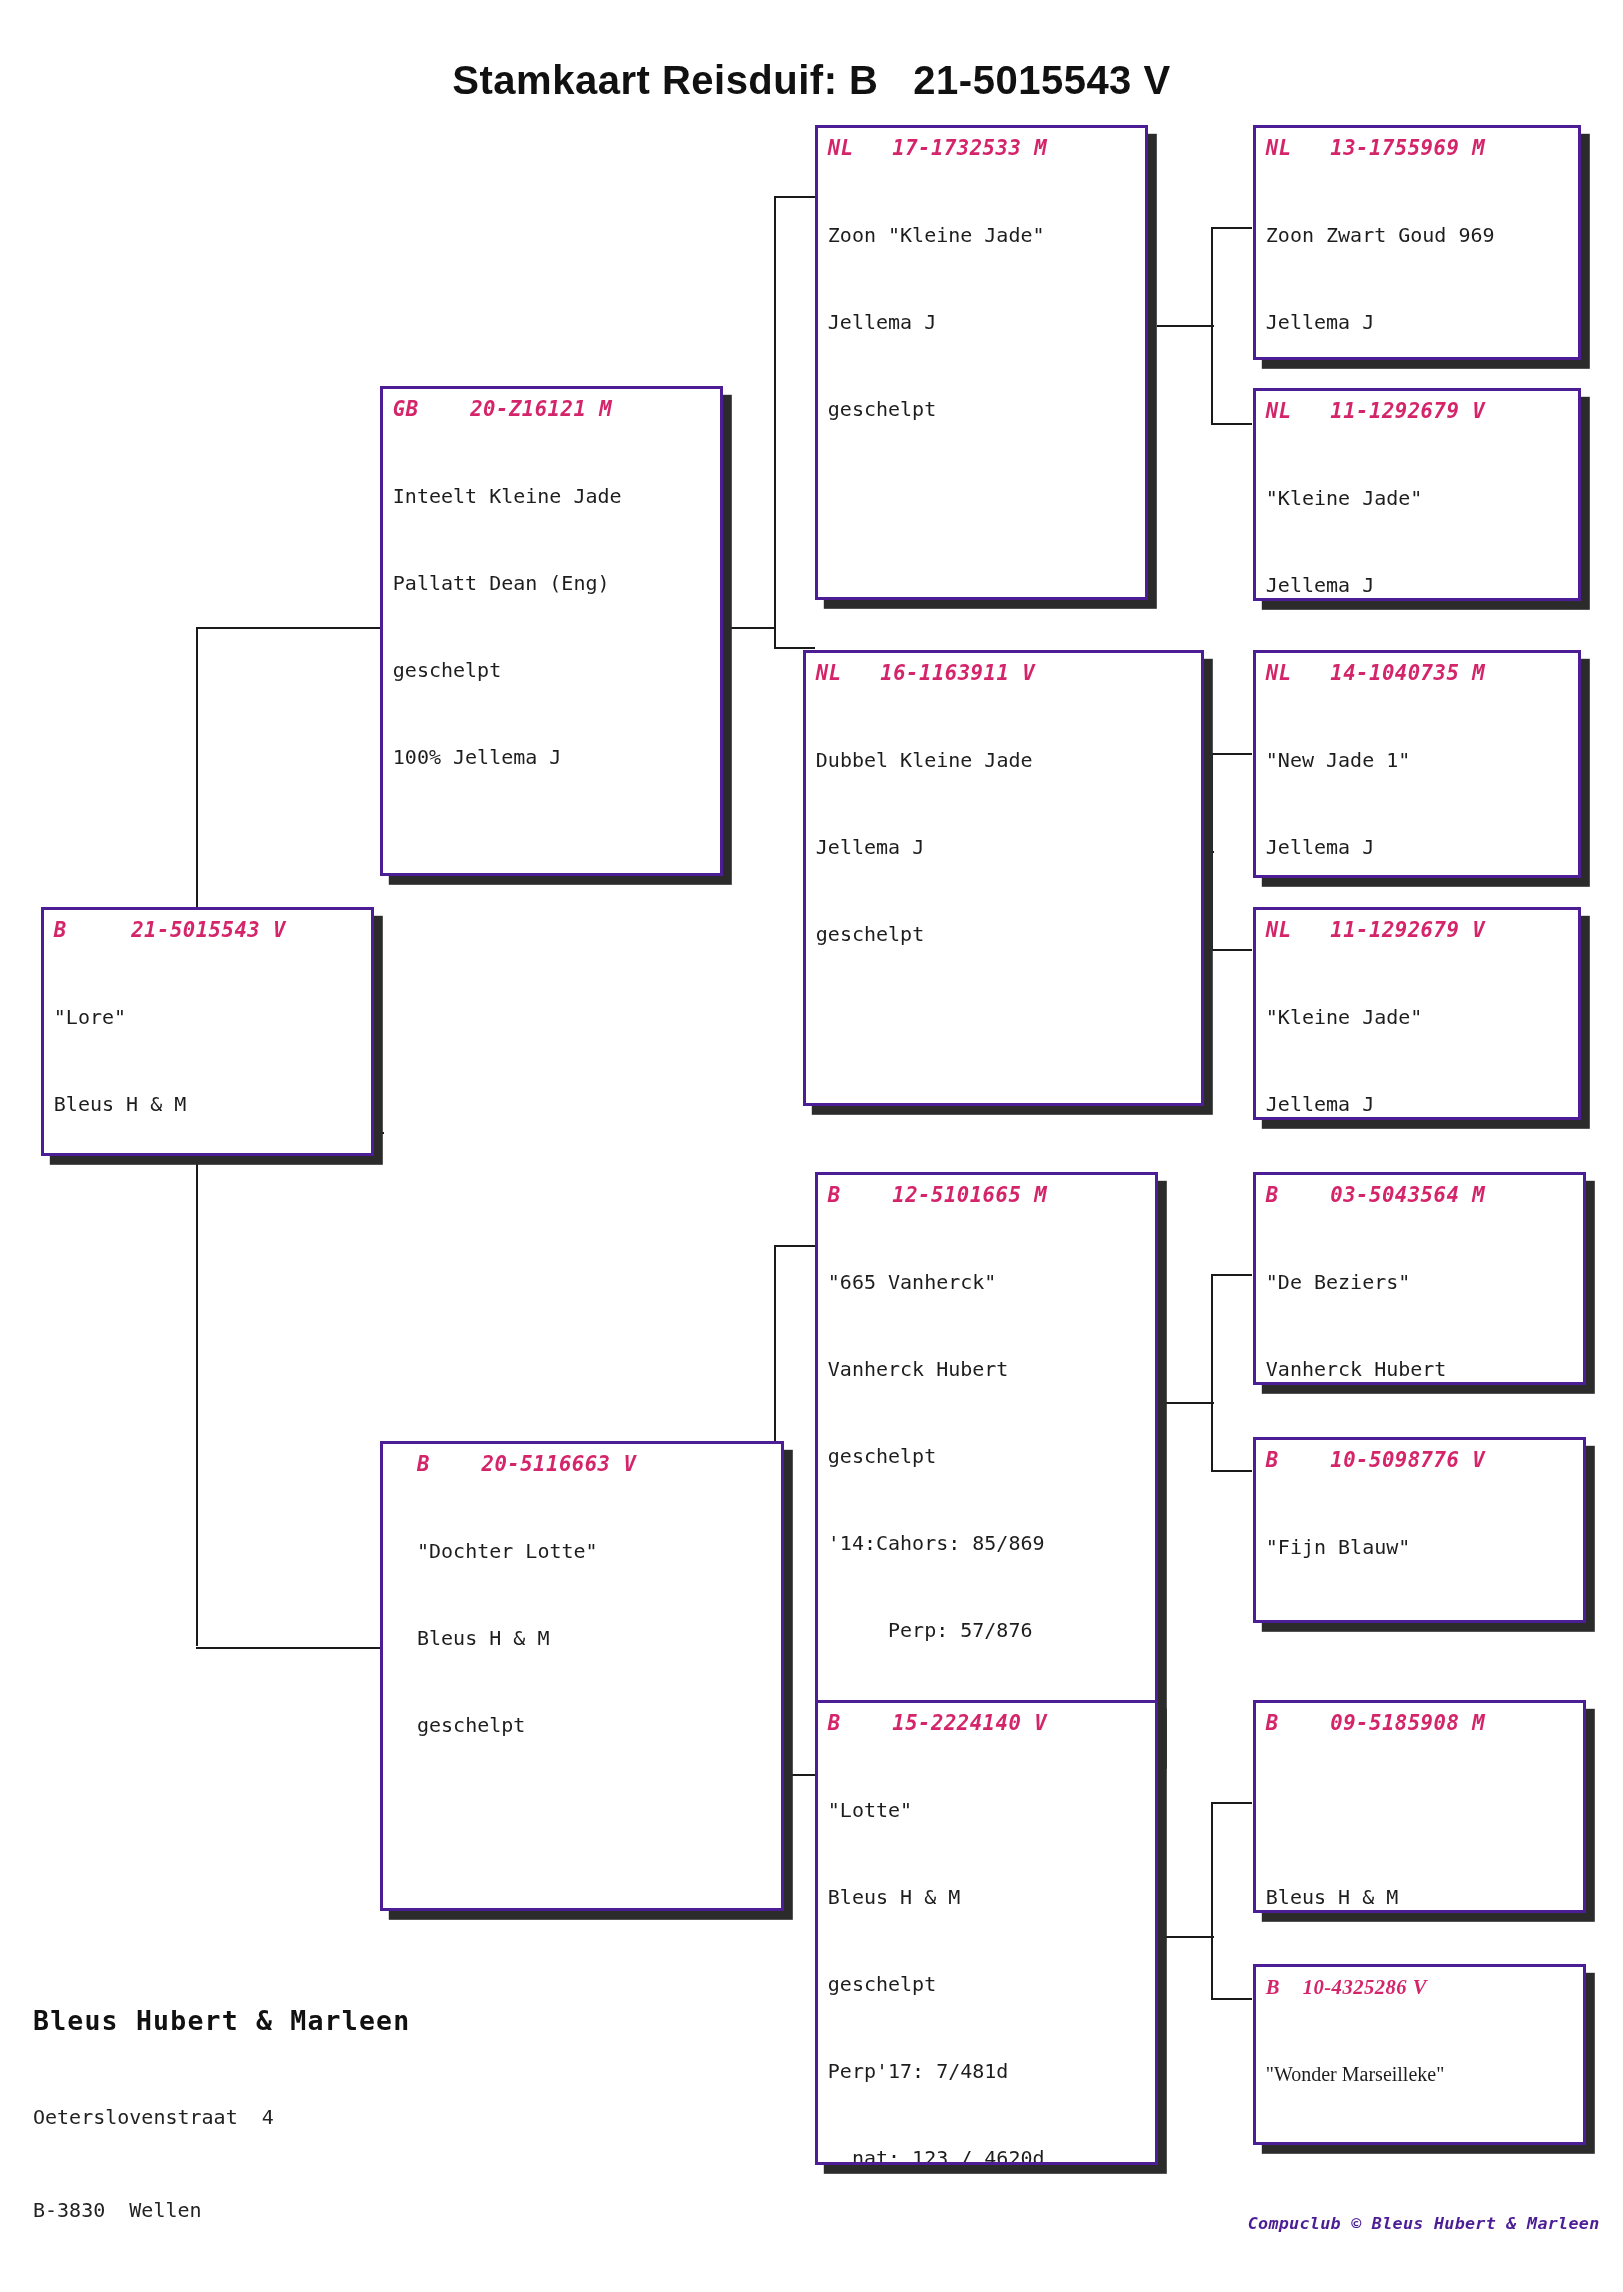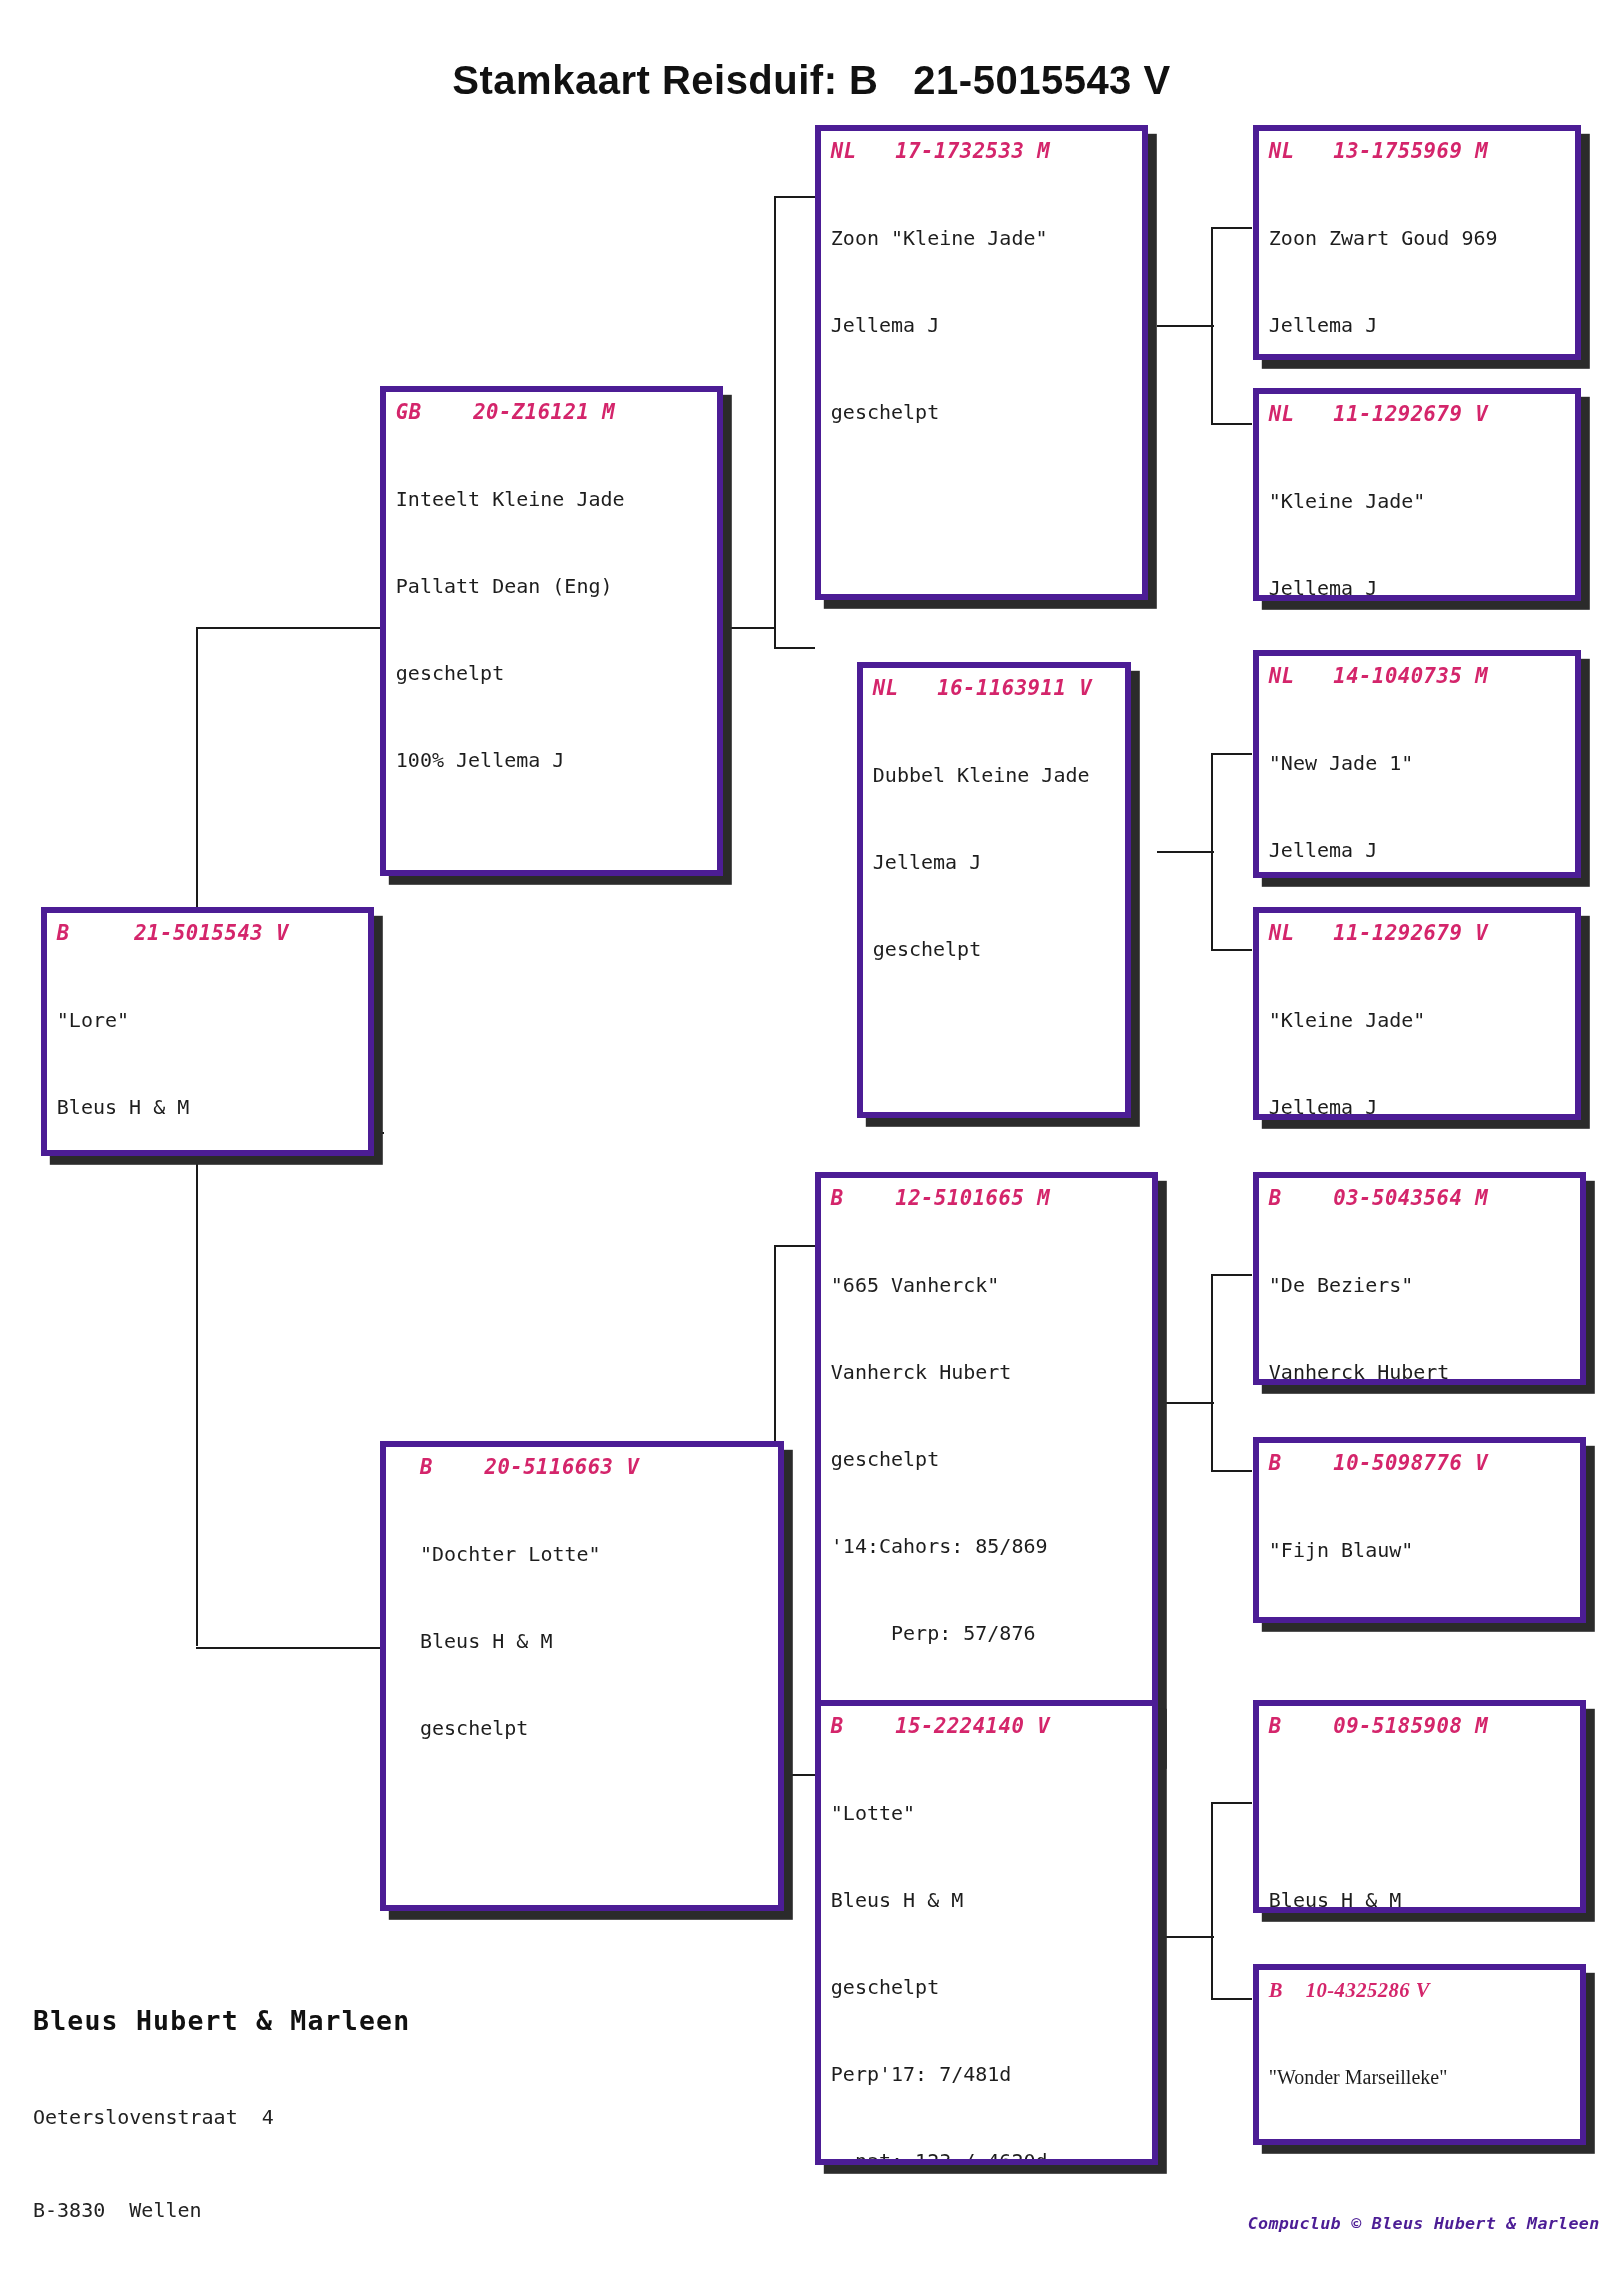--- a/index.html
+++ b/index.html
@@ -29,21 +29,21 @@
     letter-spacing: 0.5px;
     color: #111;
     white-space: pre;
     margin-top: 48px;
   }
 
   
   .pbox {
     position: absolute;
     background: #ffffff;
-    border: 6px solid #4c1d95;
+    border: 3px solid #4c1d95;
     box-sizing: border-box;
     box-shadow: 8.8px 8.8px 0 0 #2b2b2b;
     padding: 5.9px 8.8px 3.9px 9.8px;
     overflow: hidden;
   }
   .pbox .ring {
     font-style: italic;
     font-weight: 700;
     color: #d4256b;
     font-size: 20.6px;
@@ -181,21 +181,21 @@
 
 <div class="pbox" style="left:815px; top:125px; width:333px; height:475px;">
   <div class="ring">NL   17-1732533 M</div>
   <div class="lines">
     <span class="ln">Zoon "Kleine Jade"</span>
     <span class="ln">Jellema J</span>
     <span class="ln">geschelpt</span>
   </div>
 </div>
 
-<div class="pbox" style="left:857px; top:650px; width:274px; height:456px;margin-top:12px;">
+<div class="pbox" style="left:803px; top:650px; width:401px; height:456px;">
   <div class="ring">NL   16-1163911 V</div>
   <div class="lines">
     <span class="ln">Dubbel Kleine Jade</span>
     <span class="ln">Jellema J</span>
     <span class="ln">geschelpt</span>
   </div>
 </div>
 
 <div class="pbox" style="left:815px; top:1172px; width:343px; height:588px;">
   <div class="ring">B    12-5101665 M</div>

